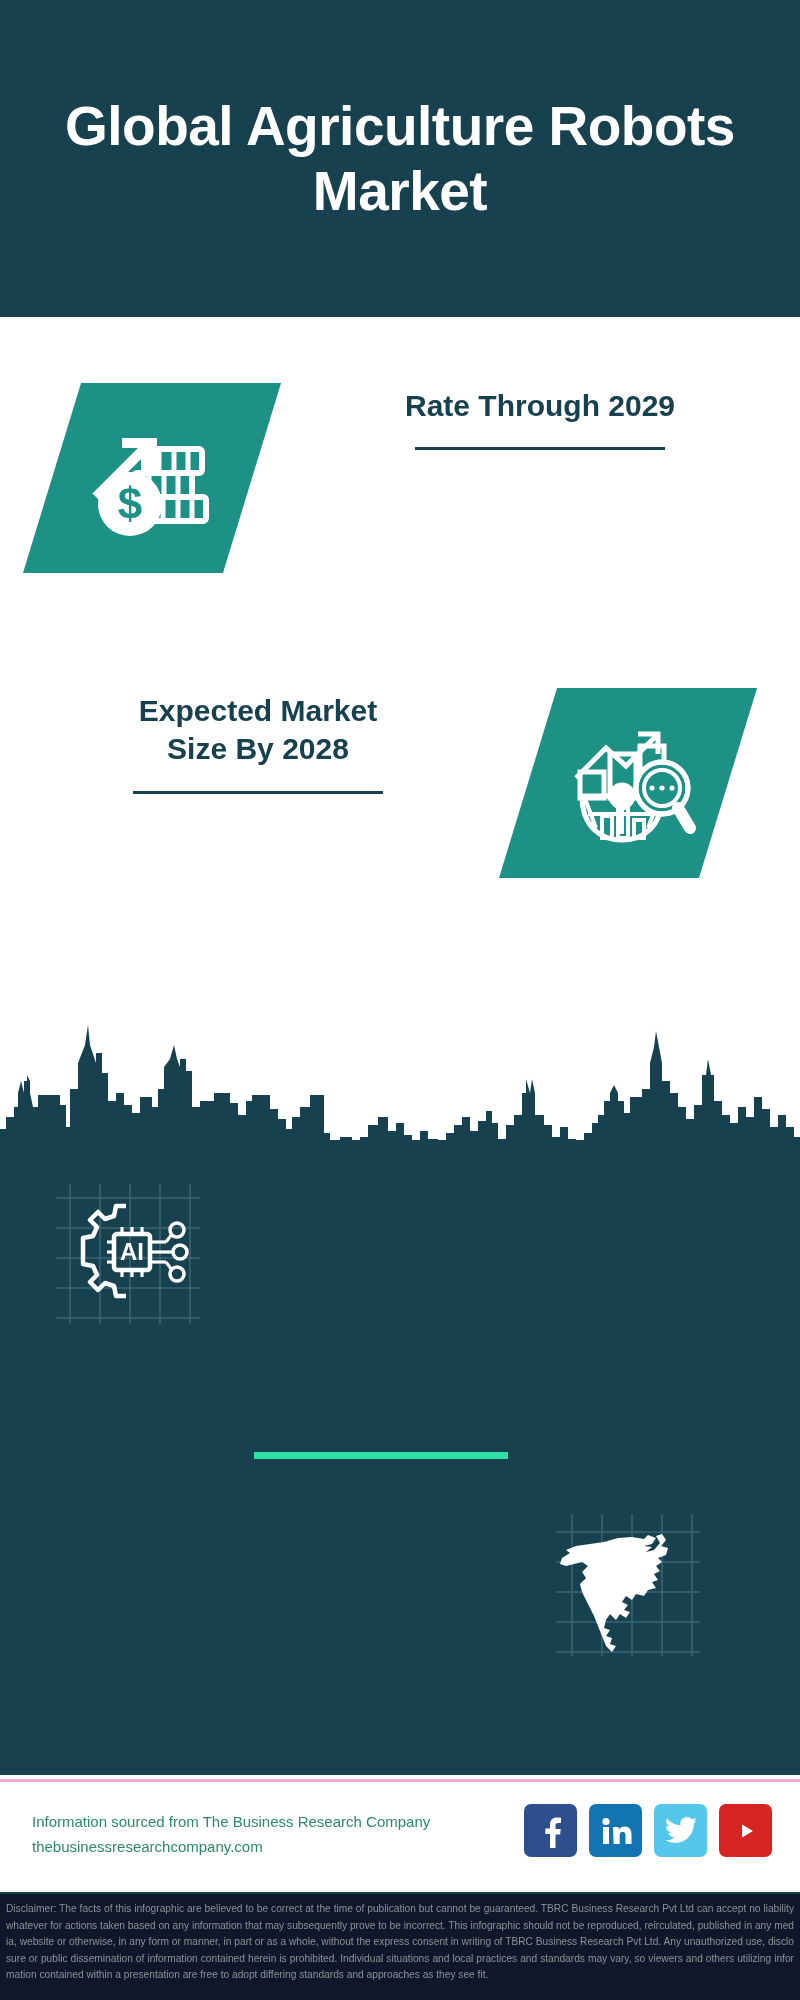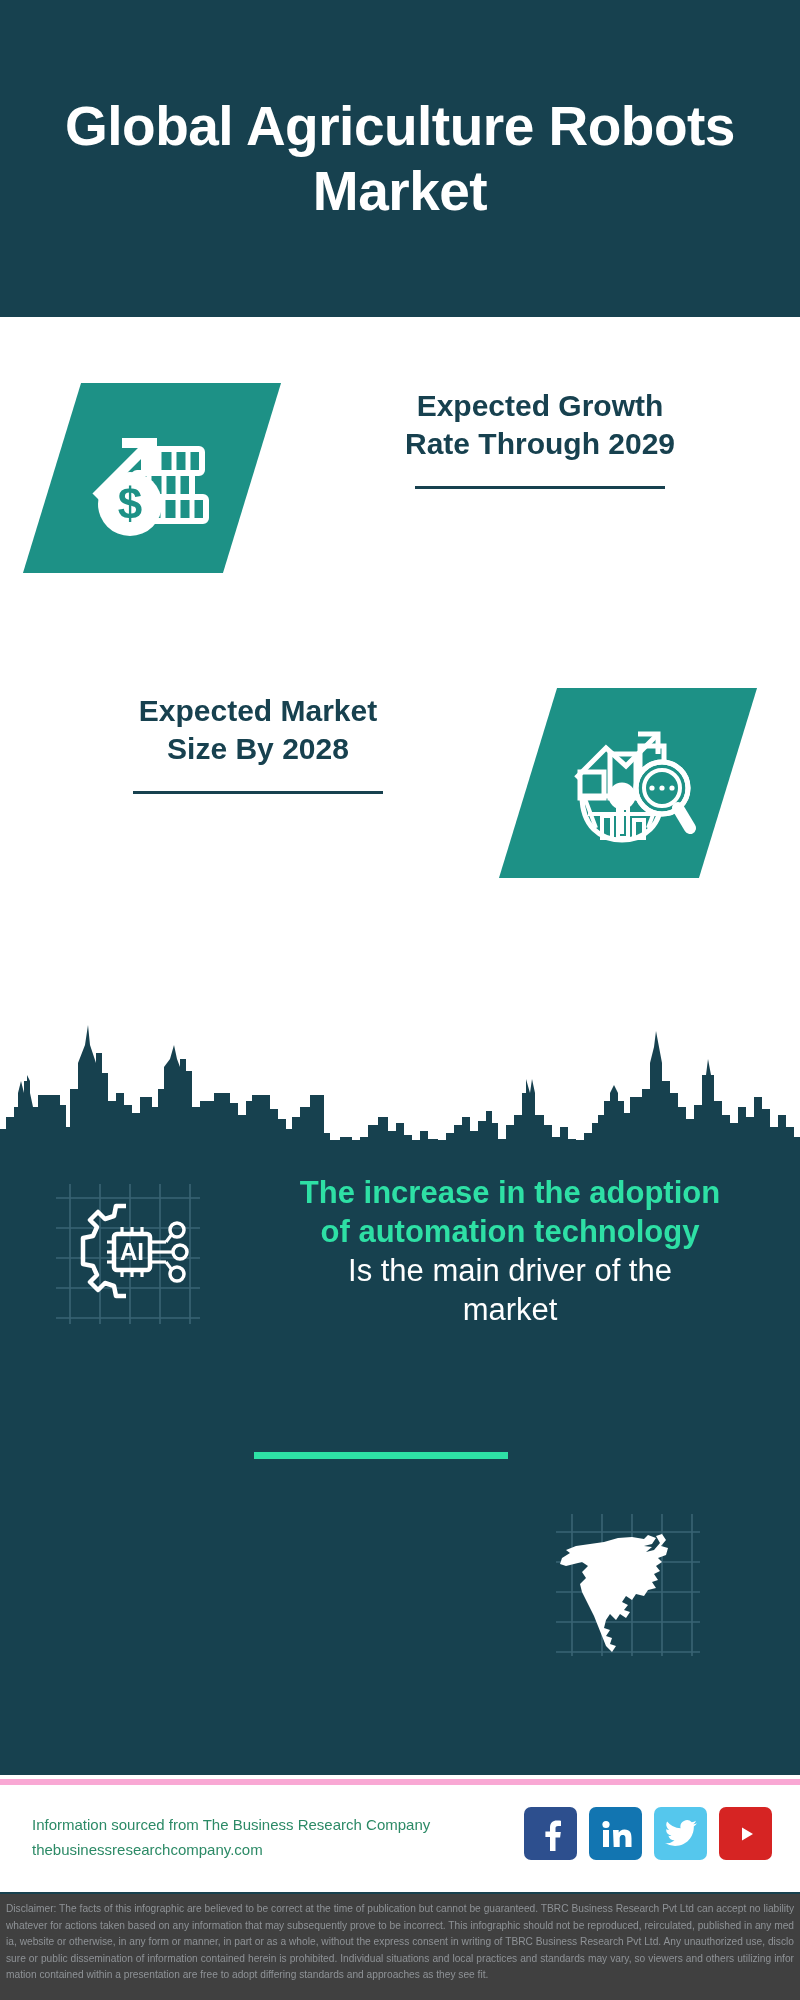--- a/index.html
+++ b/index.html
@@ -134,21 +134,21 @@
     width:254px;height:7px;
     background:#2ee0a5;
   }
 
   
   .footer{
     position:absolute;
     left:0;top:1779px;
     width:800px;height:113px;
     background:#ffffff;
-    border-top:6px solid #f9a8d4;
+    border-top:3px solid #f9a8d4;
     box-sizing:border-box;
   }
   .footer-inner{
     position:relative;width:800px;height:110px;
   }
   .footer-text{
     position:absolute;
     left:32px;top:28px;
     color:#2c8a66;
     font-size:15px;
@@ -168,21 +168,21 @@
   .s-li{background:#1275b1;}
   .s-tw{background:#55c7ed;}
   .s-yt{background:#d62423;}
   .sbtn svg{display:block;}
 
   
   .disclaimer{
     position:absolute;
     left:0;top:1892px;
     width:800px;height:108px;
-    background:#404040;
+    background:#0f172a;
     border-top:2px solid #17414f;
     box-sizing:border-box;
     padding:7px 6px 0 6px;
   }
   .disclaimer p{
     margin:0;
     color:#8e9296;
     font-size:10.2px;
     line-height:1.62;
     text-align:justify;
@@ -216,21 +216,20 @@
         <rect x="66" y="84" width="58" height="24" rx="3" stroke="#ffffff" stroke-width="6" fill="none"></rect>
         <line x1="81" y1="84" x2="81" y2="108" stroke="#ffffff" stroke-width="5"></line>
         <line x1="96" y1="84" x2="96" y2="108" stroke="#ffffff" stroke-width="5"></line>
         <line x1="110" y1="84" x2="110" y2="108" stroke="#ffffff" stroke-width="5"></line>
         <circle cx="48" cy="91" r="32" fill="#ffffff"></circle>
         <text x="48" y="106" font-family="Liberation Sans, sans-serif" font-size="44" font-weight="bold" fill="#1d9186" text-anchor="middle">$</text>
       </svg>
     </div>
 
     <div class="stat-block stat-1">
-      <div class="stat-label">Expected Growth</div>
       <div class="stat-label">Rate Through 2029</div>
       <div class="stat-rule"></div>
     </div>
 
     <div class="stat-block stat-2">
       <div class="stat-label">Expected Market</div>
       <div class="stat-label">Size By 2028</div>
       <div class="stat-rule"></div>
     </div>
 
@@ -302,26 +301,20 @@
             <line x1="118" y1="86" x2="124" y2="94"></line>
           </g>
           <circle cx="129" cy="54" r="7" stroke-width="3.5"></circle>
           <circle cx="132" cy="76" r="7" stroke-width="3.5"></circle>
           <circle cx="129" cy="98" r="7" stroke-width="3.5"></circle>
         </g>
         <text x="84" y="84" font-family="Liberation Sans, sans-serif" font-size="24" font-weight="bold" fill="#ffffff" text-anchor="middle">AI</text>
       </svg>
     </div>
 
-    <div class="driver-text">
-      <span class="hl">The increase in the adoption</span>
-      <span class="hl">of automation technology</span>
-      <span class="sub">Is the main driver of the</span>
-      <span class="sub">market</span>
-    </div>
 
 
     <div class="grid-icon grid-map">
       <svg viewBox="0 0 160 150">
         <g stroke="#3a6474" stroke-width="1.6">
           <line x1="8" y1="24" x2="152" y2="24"></line>
           <line x1="8" y1="54" x2="152" y2="54"></line>
           <line x1="8" y1="84" x2="152" y2="84"></line>
           <line x1="8" y1="114" x2="152" y2="114"></line>
           <line x1="8" y1="144" x2="152" y2="144"></line>

